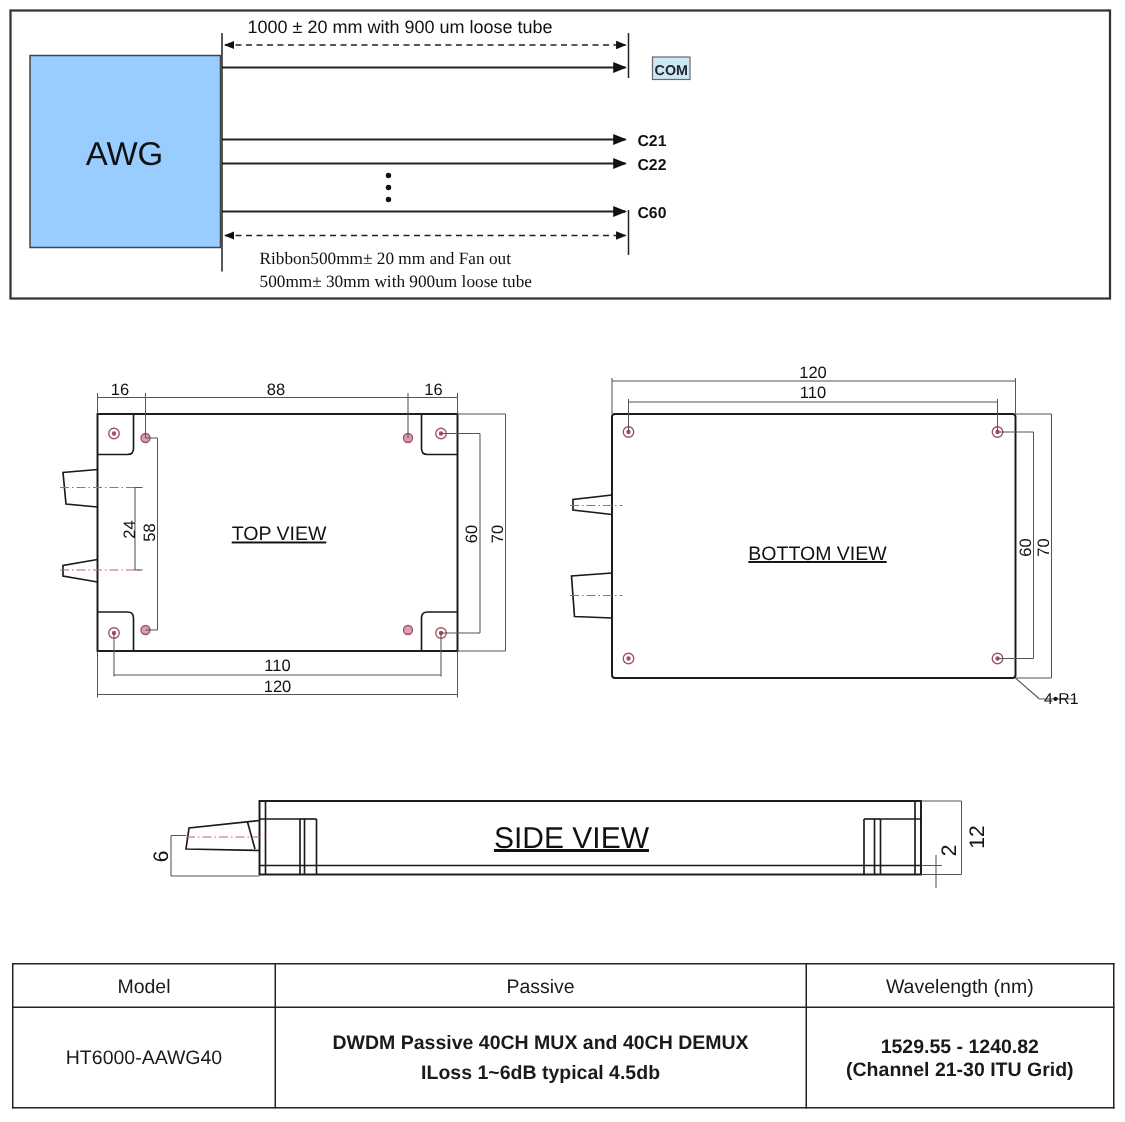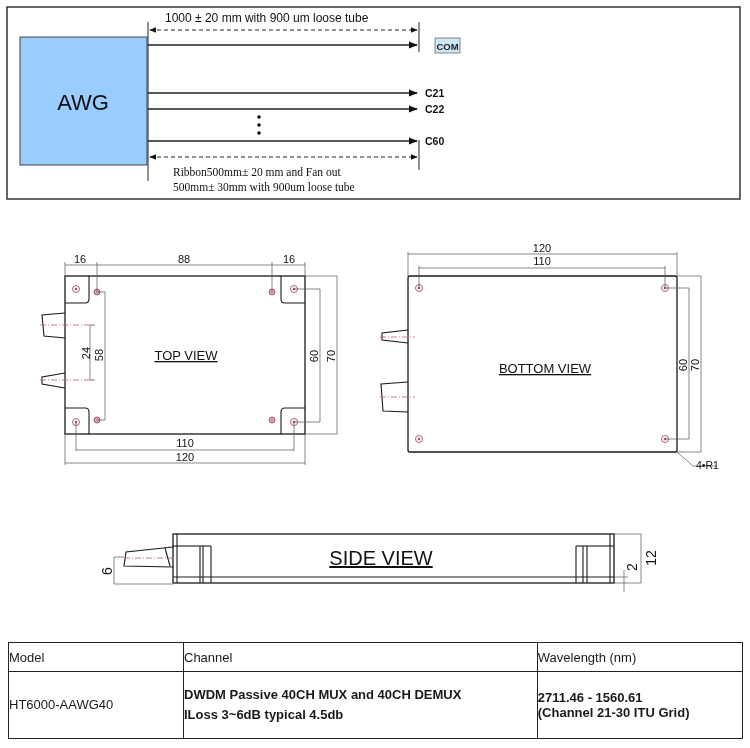--- a/index.html
+++ b/index.html
@@ -6,21 +6,21 @@
   body { width: 750px; height: 748px; position: relative; overflow: hidden;
          font-family: "Liberation Sans", "DejaVu Sans", sans-serif; color: #111; }
   svg { position: absolute; left: 0; top: 0; }
   .t-arial { font-family: "Liberation Sans", "DejaVu Sans", sans-serif; }
   .t-serif { font-family: "Liberation Serif", "DejaVu Serif", serif; }
   .t-narrow { font-family: "Liberation Sans", "DejaVu Sans", sans-serif; }
 
   
   .spec-table { position: absolute; left: 8px; top: 642px; width: 735px;
     border-collapse: collapse; font-size: 13px; color: #1a1a1a; }
-  .spec-table th, .spec-table td { border: 1.5px solid #222; text-align: left; margin-top: 28px; }
+  .spec-table th, .spec-table td { border: 1.5px solid #222; text-align: center; margin-top: 28px; }
   .spec-table th { font-weight: normal; height: 28px; padding: 0; }
   .spec-table td { height: 66px; padding: 0; line-height: 20px; }
   .col-model { width: 138px; }
   .col-func { width: 280px; }
   .col-wave { width: 162px; }
   .line { display: block; font-weight: bold; }
 </style>
 </head>
 <body>
 
@@ -225,30 +225,30 @@
     <text transform="translate(112,571) rotate(-90)" text-anchor="middle" font-size="14">6</text>
     <text transform="translate(637,567) rotate(-90)" text-anchor="middle" font-size="14">2</text>
     <text transform="translate(656,558) rotate(-90)" text-anchor="middle" font-size="14">12</text>
   </g>
 </svg>
 
 <table class="spec-table">
   <thead>
     <tr>
       <th class="col-model">Model</th>
-      <th class="col-func">Channel</th>
+      <th class="col-func">Passive</th>
       <th class="col-wave">Wavelength (nm)</th>
     </tr>
   </thead>
   <tbody>
     <tr>
       <td>HT6000-AAWG40</td>
       <td>
         <span class="line">DWDM Passive 40CH MUX and 40CH DEMUX</span>
-        <span class="line">ILoss 3~6dB typical 4.5db</span>
+        <span class="line">ILoss 1~6dB typical 4.5db</span>
       </td>
       <td style="line-height:15px;">
-        <span class="line">2711.46 - 1560.61</span>
+        <span class="line">1529.55 - 1240.82</span>
         <span class="line">(Channel 21-30 ITU Grid)</span>
       </td>
     </tr>
   </tbody>
 </table>
 
 </body></html>

